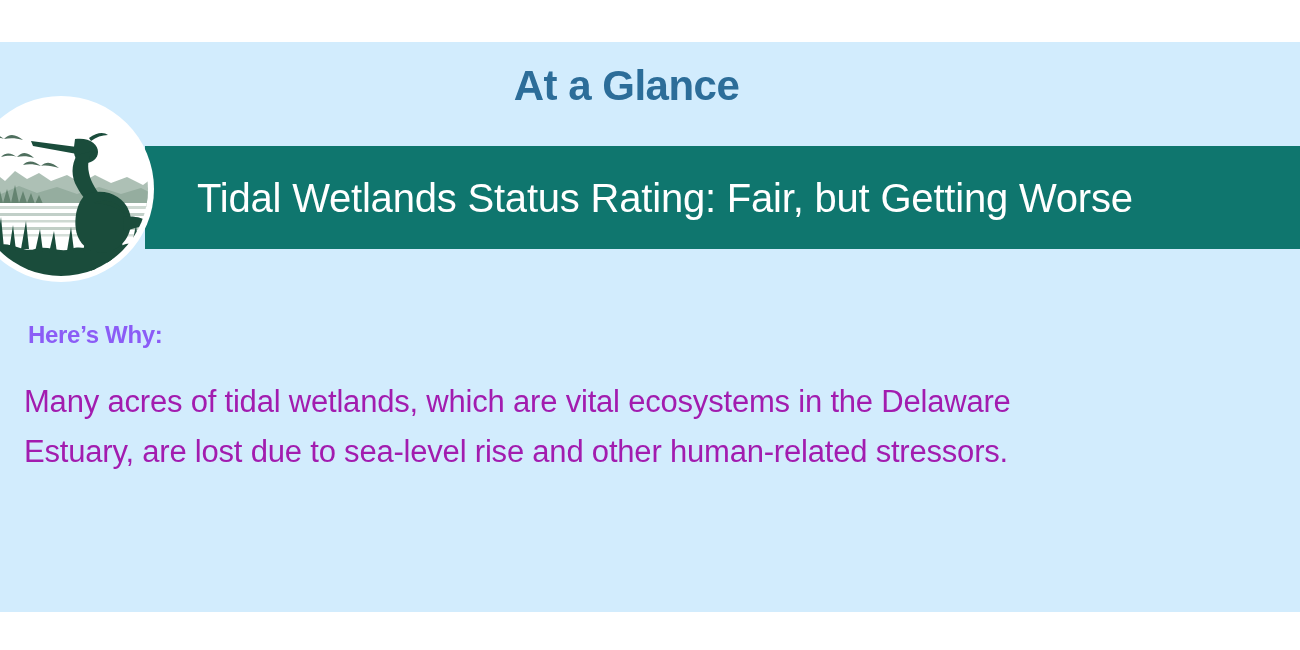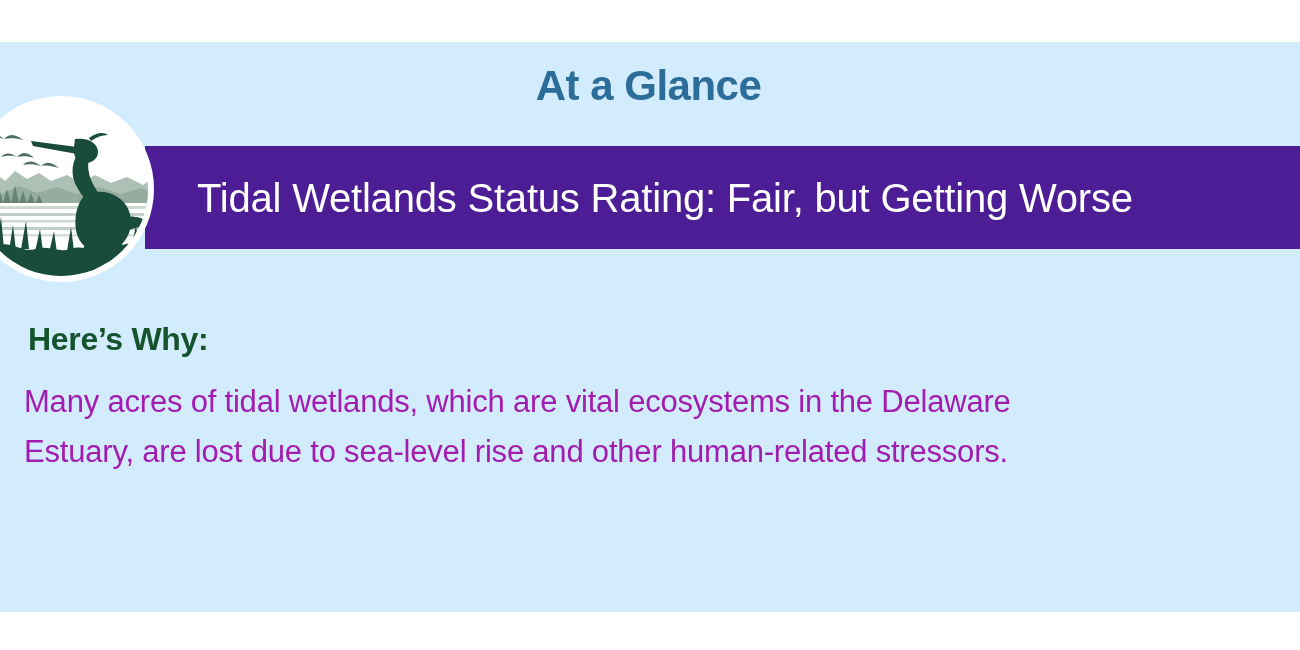--- a/index.html
+++ b/index.html
@@ -36,31 +36,30 @@
     position: absolute;
     left: 0;
     top: 62px;
     width: 1253px;
     text-align: center;
     font-size: 42px;
     font-weight: bold;
     letter-spacing: -0.5px;
     color: #2c6d99;
     font-family: "Liberation Sans", sans-serif;
-    padding-left: 22px;
   }
 
   
   .status-banner {
     position: absolute;
     left: 145px;
     top: 146px;
     width: 1155px;
     height: 103px;
-    background: #4c1d95;
+    background: #0f766e;
     overflow: hidden;
     white-space: nowrap;
   }
   .status-banner-text {
     position: absolute;
     left: 52px;
     top: 50%;
     transform: translateY(-50%);
     font-size: 40px;
     font-weight: 400;
@@ -82,23 +81,23 @@
     overflow: hidden;
     box-shadow: 0 0 0 3px #ffffff;
   }
   .logo svg { display: block; }
 
   
   .heres-why {
     position: absolute;
     left: 28px;
     top: 321px;
-    font-size: 32px;
+    font-size: 24px;
     font-weight: bold;
-    color: #14532d;
+    color: #8b5cf6;
     letter-spacing: -0.3px;
     font-family: "Liberation Sans", sans-serif;
   }
 
   .body-copy {
     position: absolute;
     left: 24px;
     top: 377px;
     width: 1250px;
     font-size: 31px;

